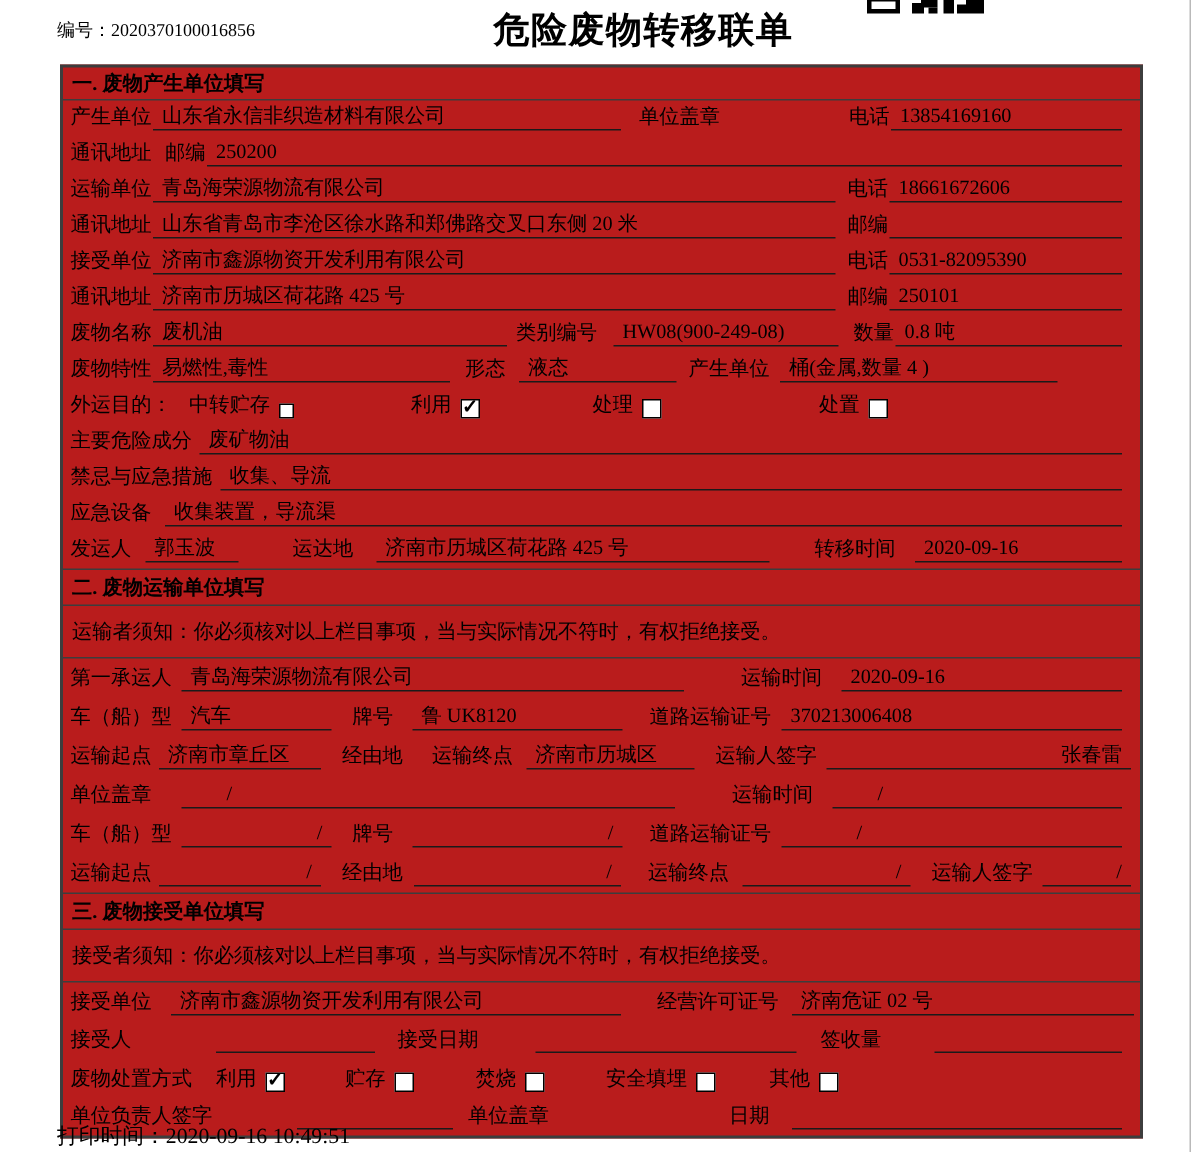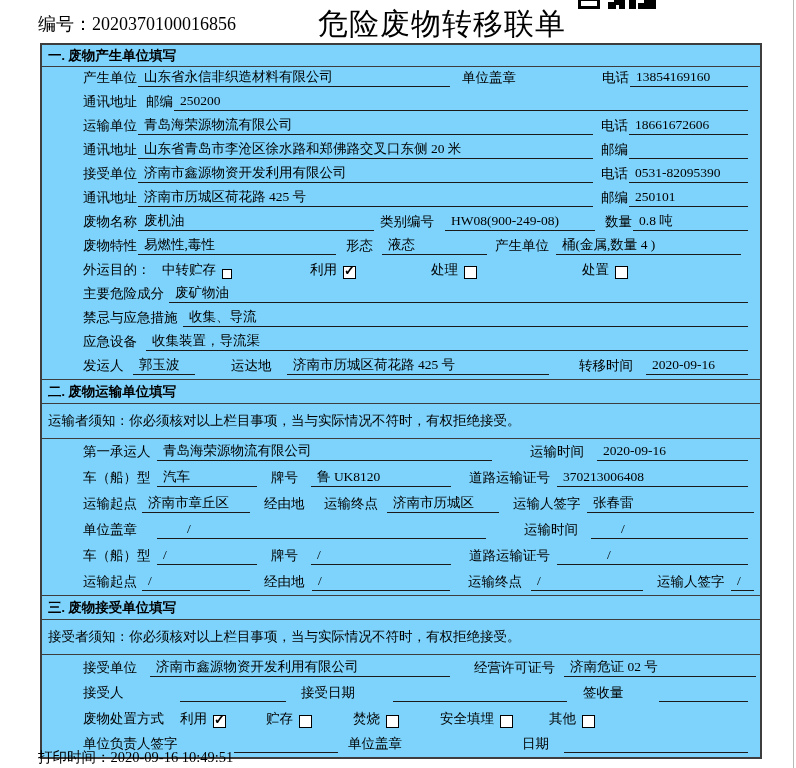--- a/index.html
+++ b/index.html
@@ -3,39 +3,39 @@
 <meta charset="utf-8">
 <style>
   html,body{margin:0;padding:0;}
   body{
     width:796px;height:768px;position:relative;overflow:hidden;
     background:#ffffff;color:#000;
     font-family:"Liberation Serif","DejaVu Serif",serif;
     font-size:13.5px;
   }
   .edge-line{position:absolute;right:2px;top:0;width:1px;height:768px;background:#b9b9b9;}
-  .serial{position:absolute;left:38px;top:12px;font-size:18px;white-space:nowrap;}
-  .doc-title{position:absolute;left:318px;top:4px;font-size:30px;font-weight:normal;letter-spacing:1px;white-space:nowrap;}
+  .serial{position:absolute;left:38px;top:12px;font-size:12px;white-space:nowrap;}
+  .doc-title{position:absolute;left:329px;top:4px;font-size:24px;font-weight:bold;letter-spacing:1px;white-space:nowrap;}
   .qr{position:absolute;left:578px;top:0;width:80px;height:9px;}
   .qr div{position:absolute;background:#000;}
   .qr .q-finder{left:0;top:0;width:22px;height:9px;background:#fff;border:3px solid #000;border-top-width:1px;box-sizing:border-box;}
   .form-table{
     position:absolute;left:40px;top:43px;width:718px;
-    border:2px solid #3d3d3d;background:#7dd3fc;
+    border:2px solid #3d3d3d;background:#b91c1c;
   }
   .sec-head{height:21px;line-height:21px;font-weight:bold;padding-left:6px;border-bottom:1px solid #3d3d3d;}
   .sec-head.mid{border-top:1px solid #3d3d3d;height:23px;line-height:23px;}
-  .row{display:flex;align-items:flex-end;height:20px;padding:0 0 4px 5px;margin-left:36px;}
+  .row{display:flex;align-items:flex-end;height:20px;padding:0 0 4px 5px;}
   .row.h26{height:22px;}
   .row.h25{height:21px;}
   .notice-row{height:24px;padding:8px 0 2px 6px;border-bottom:1px solid #3d3d3d;}
   .lbl{white-space:nowrap;flex:none;}
   .val{border-bottom:1px solid #1a1a1a;white-space:nowrap;padding:0 6px 0 6px;flex:none;min-height:17px;}
   .fill{flex:1 1 auto;margin-right:12px;}
-  .ctr{text-align:left;}
+  .ctr{text-align:right;}
   .padl30{padding-left:30px;}
   .padl50{padding-left:50px;}
   .opt{white-space:nowrap;flex:none;display:flex;align-items:flex-end;}
   .cb{display:inline-block;width:11px;height:11px;border:1px solid #000;margin-left:6px;position:relative;flex:none;background:#fff;}
   .cb.checked::after{content:"\2713";position:absolute;left:0px;top:-4px;font-size:13px;font-weight:bold;}
   .print-time{position:absolute;left:38px;top:748px;font-size:14.5px;white-space:nowrap;}
 </style>
 </head>
 <body>
 

